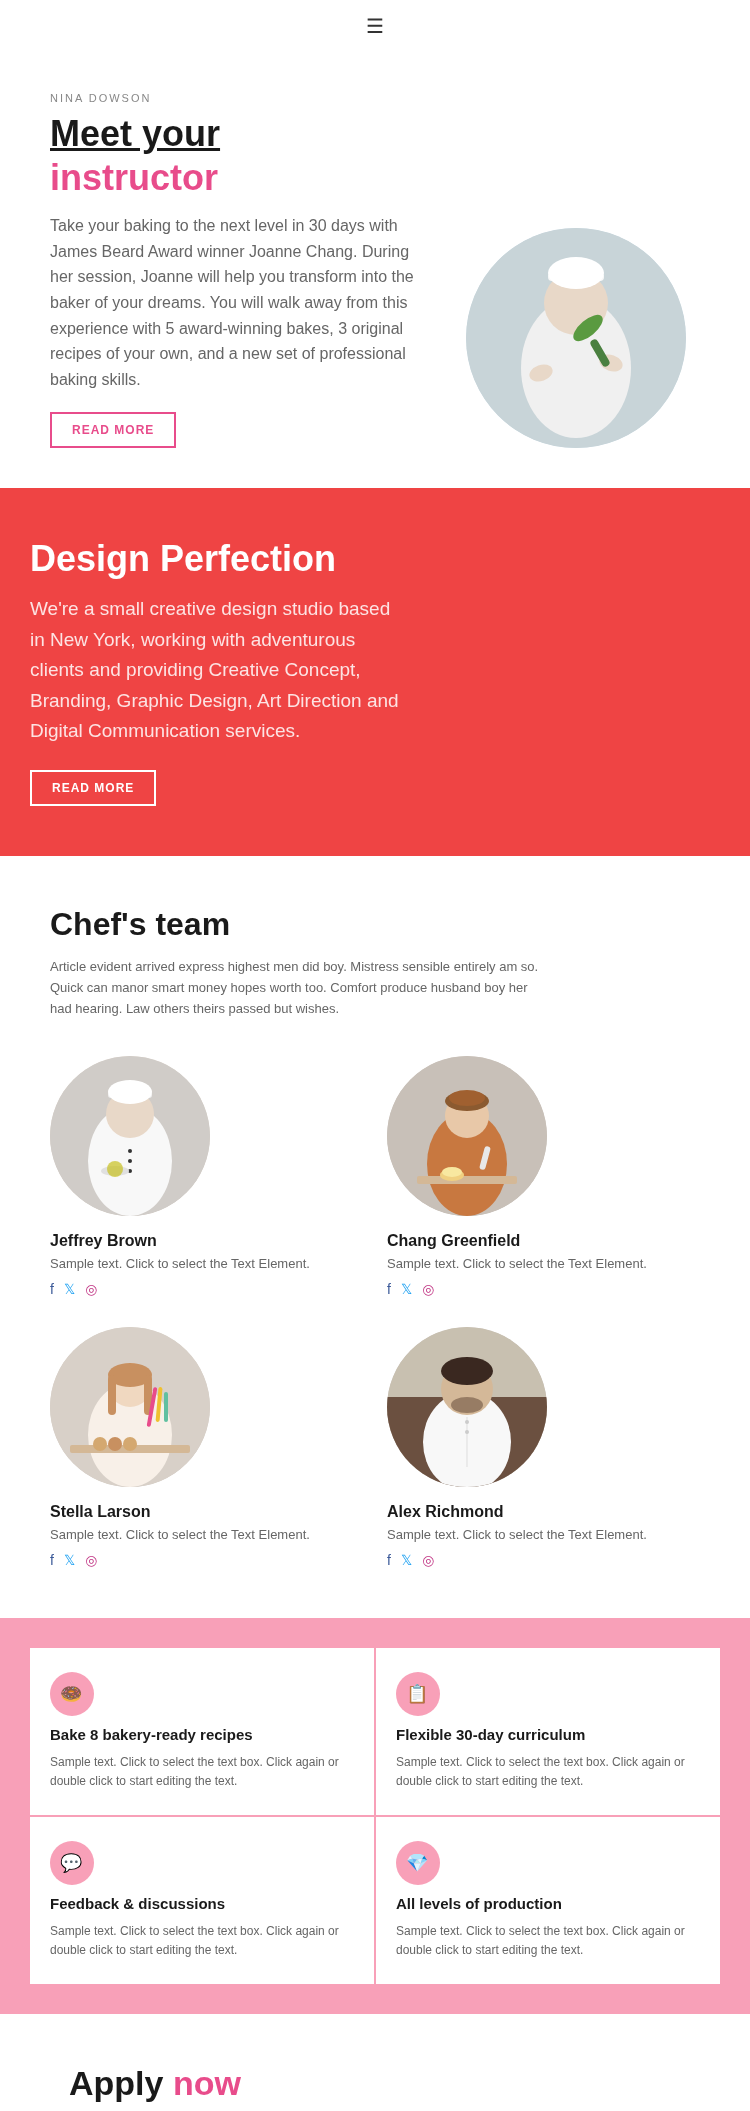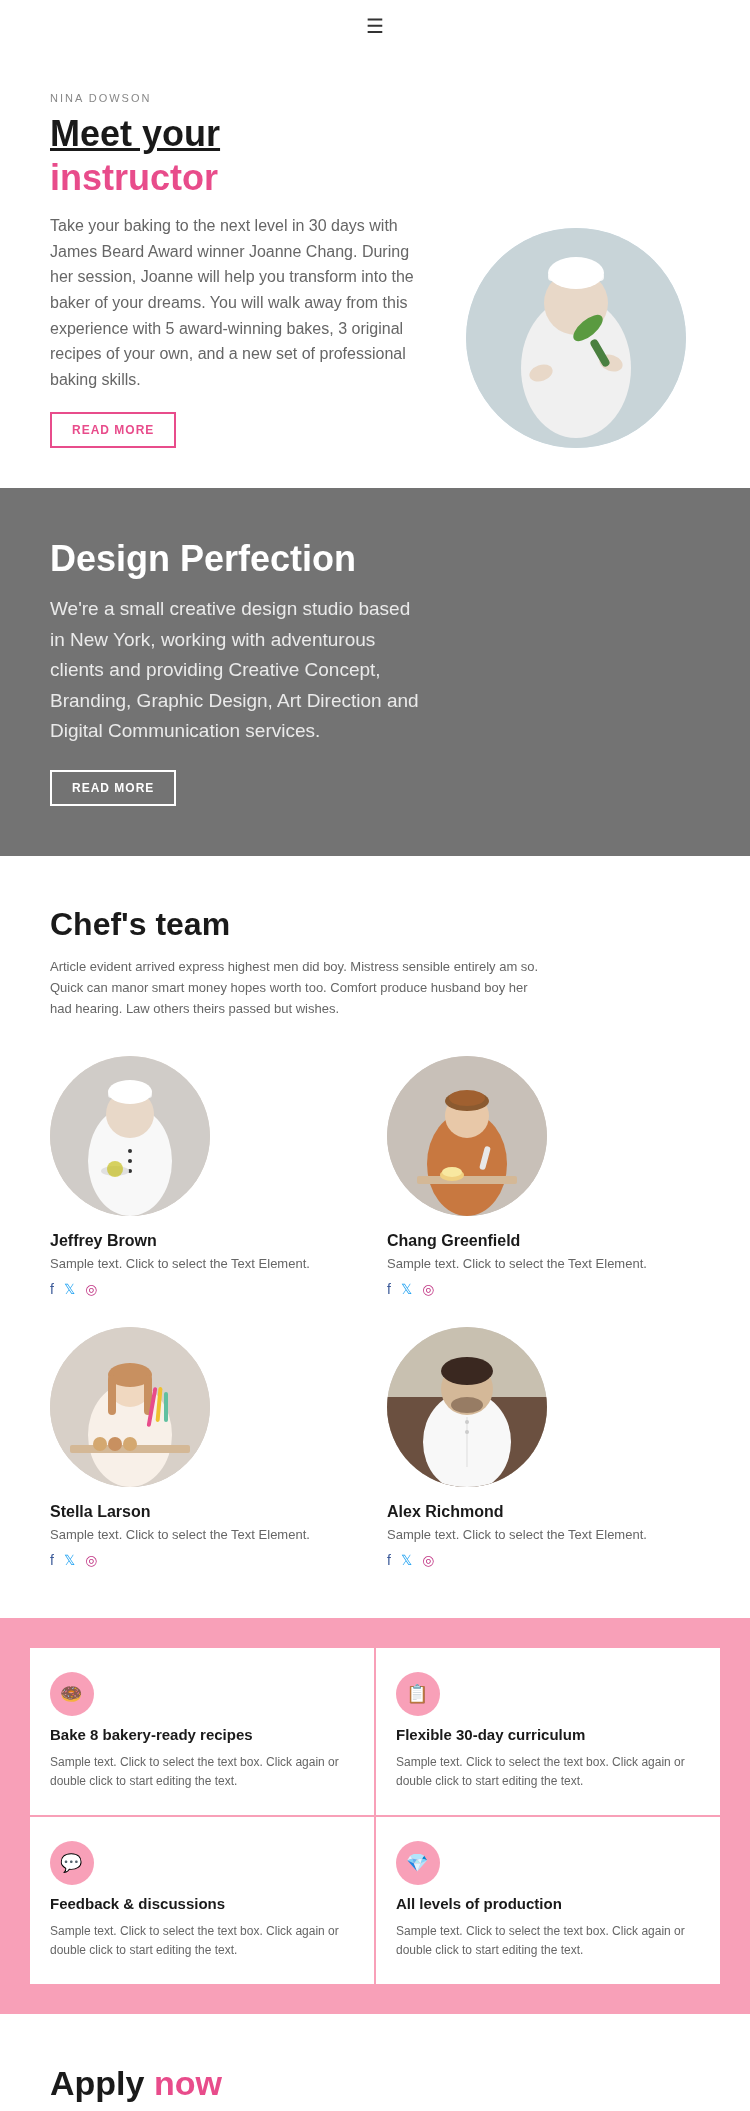--- a/index.html
+++ b/index.html
@@ -14,21 +14,21 @@
     .instructor-text { flex: 1; padding-right: 30px; }
     .instructor-label { font-size: 11px; letter-spacing: 2px; color: #888; text-transform: uppercase; margin-bottom: 10px; }
     .instructor-title { font-size: 36px; font-weight: 900; color: #1a1a1a; line-height: 1.1; margin-bottom: 4px; text-decoration: underline; }
     .instructor-title-pink { font-size: 36px; font-weight: 700; color: #e84c8b; line-height: 1.1; margin-bottom: 16px; }
     .instructor-desc { font-size: 16px; color: #666; line-height: 1.6; margin-bottom: 20px; }
     .read-more-btn { display: inline-block; padding: 9px 20px; border: 2px solid #e84c8b; color: #e84c8b; font-size: 12px; font-weight: 600; letter-spacing: 1px; text-transform: uppercase; cursor: pointer; background: transparent; }
     .instructor-image { flex: 0 0 220px; }
     .instructor-image .circle-img { width: 220px; height: 220px; border-radius: 50%; background: #c8d8e0; overflow: hidden; display: flex; align-items: center; justify-content: center; }
 
     
-    .design-section { background: #737373; padding: 50px 50px; }
+    .design-section { background: #ef4444; padding: 50px 30px; }
     .design-title { font-size: 36px; font-weight: 900; color: #fff; margin-bottom: 14px; }
     .design-desc { font-size: 19px; color: rgba(255,255,255,0.85); line-height: 1.6; max-width: 380px; margin-bottom: 24px; }
     .read-more-white { display: inline-block; padding: 9px 20px; border: 2px solid #fff; color: #fff; font-size: 12px; font-weight: 600; letter-spacing: 1px; text-transform: uppercase; cursor: pointer; background: transparent; }
 
     
     .team-section { padding: 50px 50px; background: #fff; }
     .team-title { font-size: 32px; font-weight: 900; color: #1a1a1a; margin-bottom: 14px; }
     .team-desc { font-size: 13px; color: #666; line-height: 1.6; max-width: 500px; margin-bottom: 36px; }
     .team-grid { display: grid; grid-template-columns: 1fr 1fr; gap: 30px 24px; }
     .team-member { display: flex; flex-direction: column; }
@@ -44,21 +44,21 @@
     .features-section { background: #f8a0b8; padding: 30px 30px; }
     .features-grid { display: grid; grid-template-columns: 1fr 1fr; gap: 2px; }
     .feature-card { background: #fff; padding: 24px 20px; display: flex; flex-direction: column; gap: 10px; }
     .feature-icon-wrap { width: 44px; height: 44px; border-radius: 50%; background: #f8a0b8; display: flex; align-items: center; justify-content: center; }
     .feature-icon { font-size: 18px; color: #fff; }
     .feature-title { font-size: 15px; font-weight: 700; color: #1a1a1a; }
     .feature-desc { font-size: 12px; color: #666; line-height: 1.6; }
 
     
     .apply-section { padding: 50px 50px; background: #fff; }
-    .apply-title { font-size: 34px; font-weight: 900; color: #1a1a1a; margin-bottom: 30px; }
+    .apply-title { font-size: 34px; font-weight: 900; color: #1a1a1a; margin-bottom: 30px; margin-left: 19px; }
     .apply-title-pink { color: #e84c8b; }
     .form-group { margin-bottom: 16px; }
     .form-label { font-size: 13px; font-weight: 600; color: #1a1a1a; margin-bottom: 6px; display: block; }
     .form-input { width: 100%; padding: 10px 12px; border: 1px solid #ddd; font-size: 13px; color: #999; outline: none; }
     .form-input::placeholder { color: #bbb; }
 
     
     .chef-img-1 { background: radial-gradient(circle at 50% 40%, #e8e0d8 30%, #c0b8b0 100%); }
     .chef-img-2 { background: radial-gradient(circle at 50% 40%, #d8cfc8 30%, #b8b0a8 100%); }
     .chef-img-3 { background: radial-gradient(circle at 50% 40%, #e0d8d0 30%, #c8c0b8 100%); }

